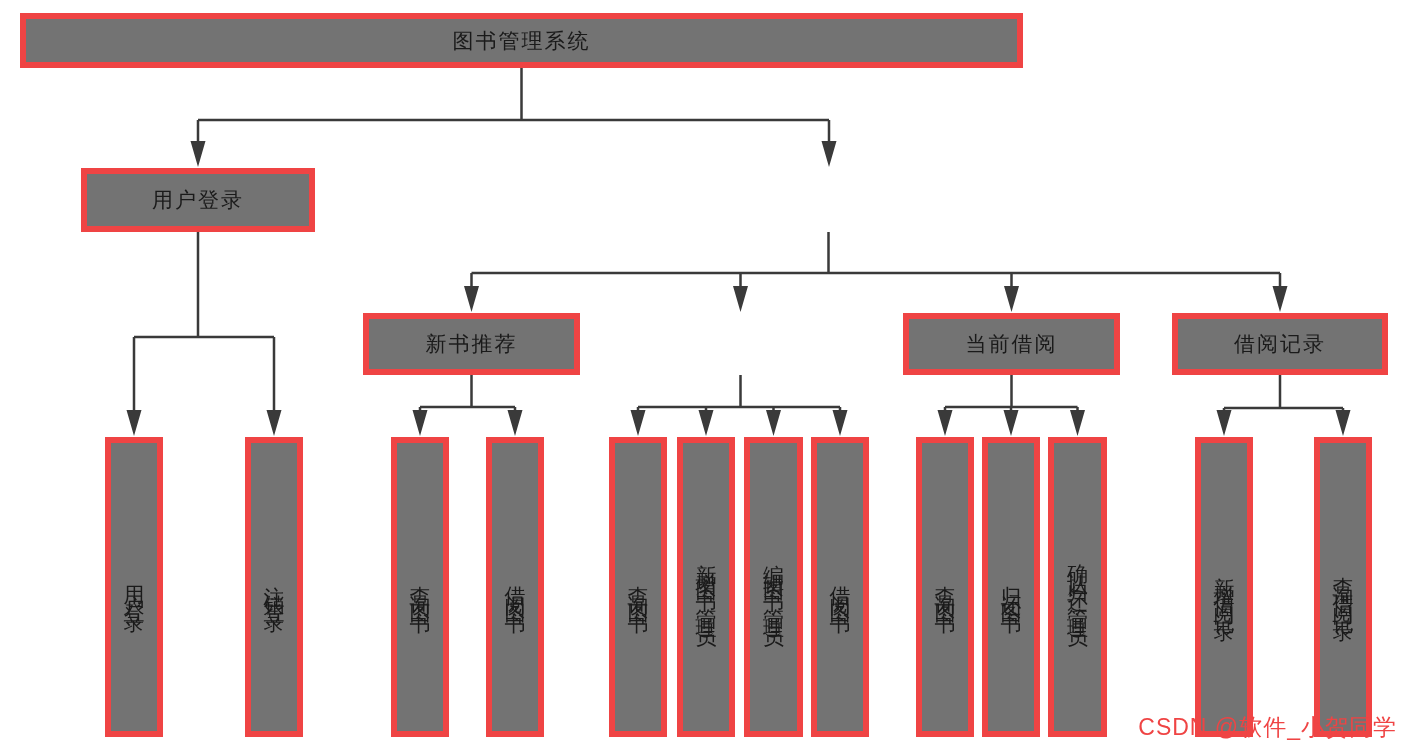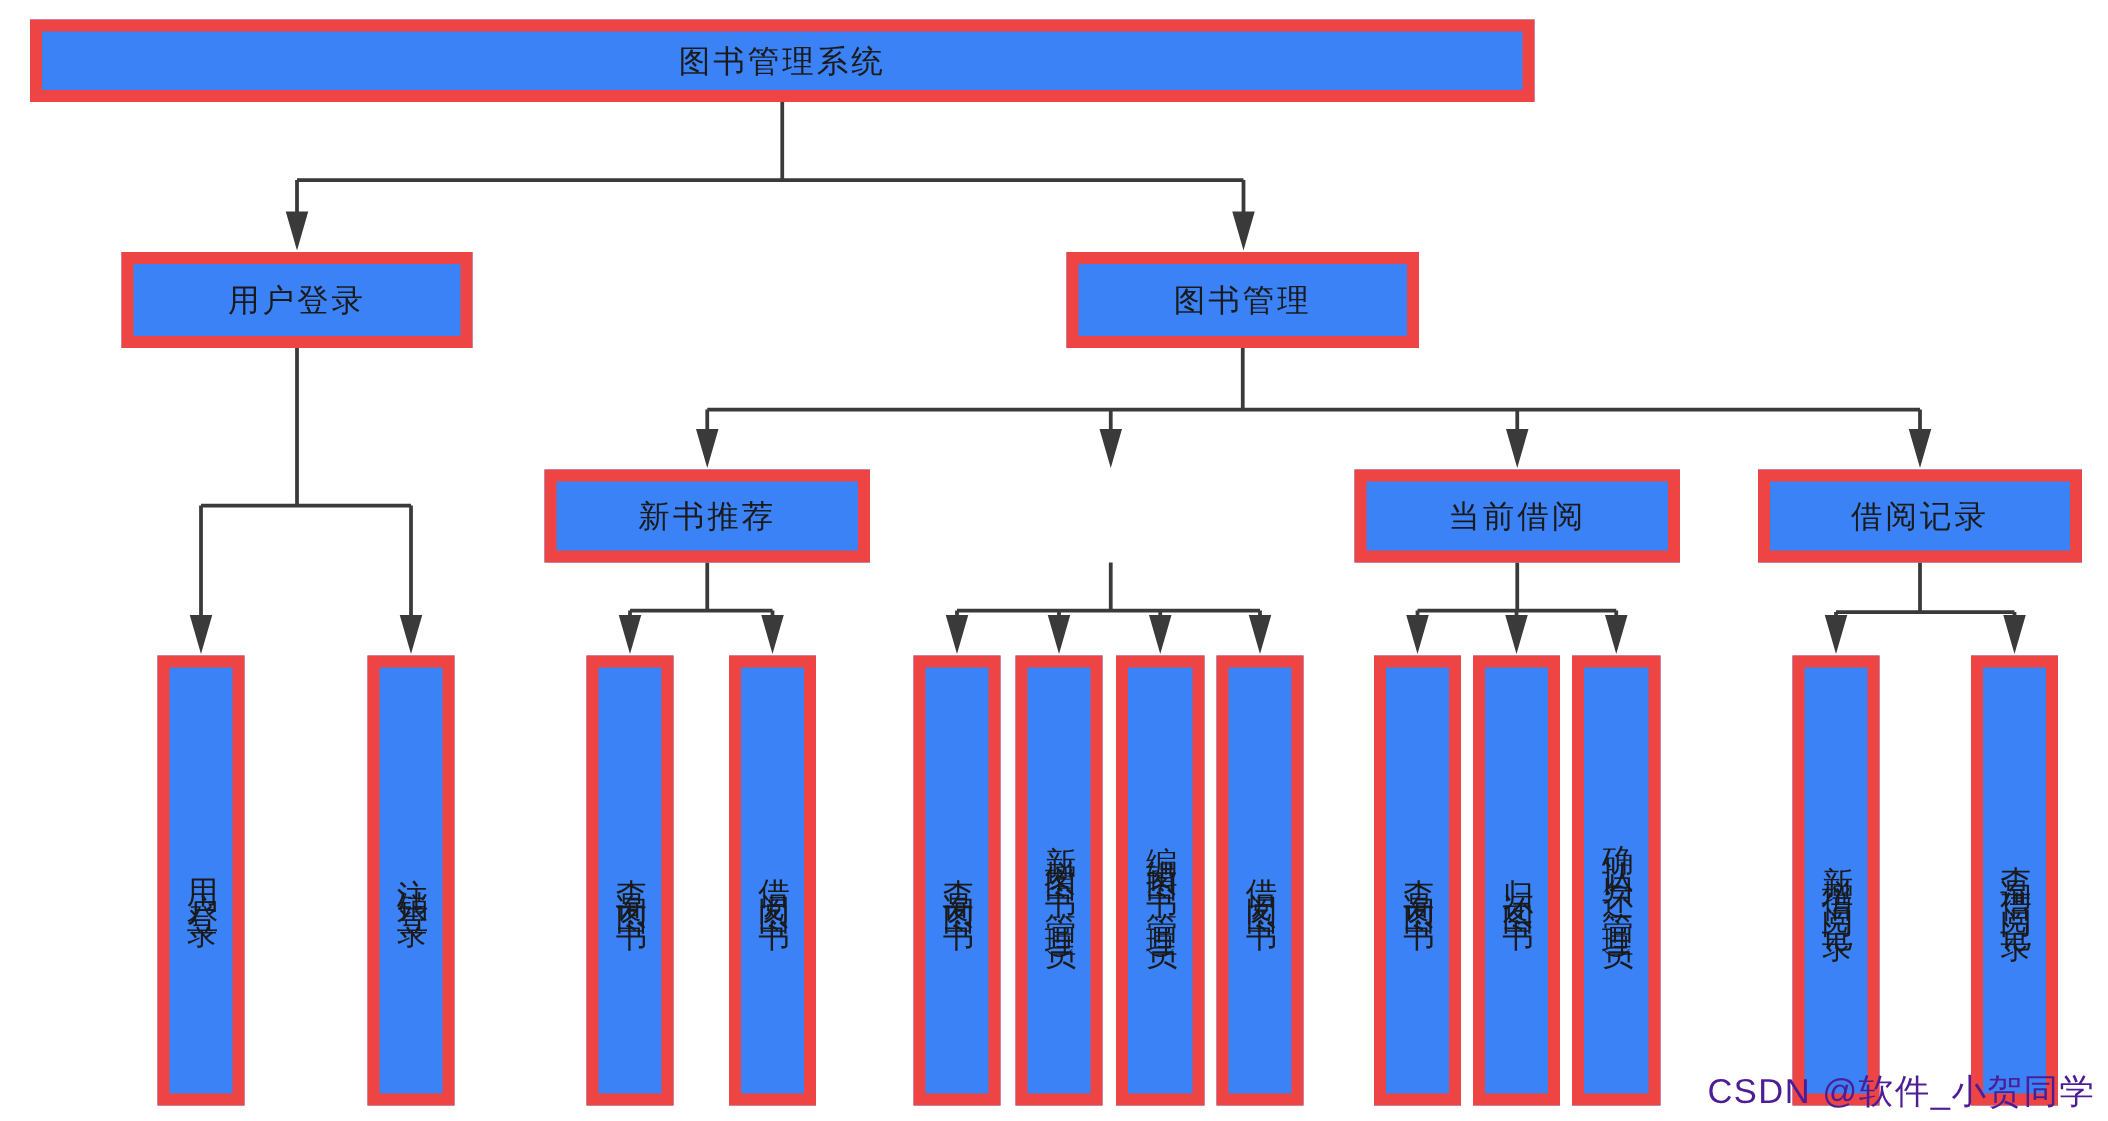--- a/index.html
+++ b/index.html
@@ -4,31 +4,31 @@
 <style>
   html,body{margin:0;padding:0;background:#ffffff;}
   .stage{
     position:relative;width:1405px;height:747px;background:#ffffff;overflow:hidden;
     font-family:"Liberation Sans","DejaVu Sans",sans-serif;
   }
   .lines{position:absolute;left:0;top:0;width:1405px;height:747px;z-index:0;}
   .lines path.l{stroke:#3a3a3a;stroke-width:2.5;fill:none;}
   .lines path.a{fill:#3a3a3a;stroke:none;}
   .node{
-    position:absolute;box-sizing:border-box;background:#3b82f6;
-    border:8px solid #ef4444;display:grid;place-items:center;
+    position:absolute;box-sizing:border-box;background:#737373;
+    border:6px solid #ef4444;display:grid;place-items:center;
     color:#1a1a1a;font-size:21px;letter-spacing:2px;white-space:nowrap;z-index:1;
   }
   .v{
     writing-mode:vertical-rl;text-orientation:mixed;
     letter-spacing:9px;font-size:21px;
   }
   .watermark{
     position:absolute;right:8px;bottom:4px;z-index:2;
-    color:#4c1d95;font-size:23px;letter-spacing:1px;white-space:nowrap;
+    color:#ef4444;font-size:23px;letter-spacing:1px;white-space:nowrap;
   }
 </style>
 </head>
 <body>
 
 <div class="stage">
 
   <svg class="lines" viewBox="0 0 1405 747" xmlns="http://www.w3.org/2000/svg">
 
     <path class="l" d="M521.5 68 V120 M198 120 H829 M198 120 V144 M829 120 V144"></path>
@@ -63,21 +63,20 @@
       M937.5 410 L952.5 410 L945 436 Z
       M1003.5 410 L1018.5 410 L1011 436 Z
       M1070 410 L1085 410 L1077.5 436 Z
       M1216.5 410 L1231.5 410 L1224 436 Z
       M1335.5 410 L1350.5 410 L1343 436 Z"></path>
   </svg>
 
   <div class="node" style="left:20px;top:13px;width:1003px;height:55px;">图书管理系统</div>
 
   <div class="node" style="left:81px;top:168px;width:234px;height:64px;">用户登录</div>
-  <div class="node" style="left:711px;top:168px;width:235px;height:64px;">图书管理</div>
 
   <div class="node" style="left:363px;top:313px;width:217px;height:62px;">新书推荐</div>
   <div class="node" style="left:1172px;top:313px;width:216px;height:62px;">借阅记录</div>
   <div class="node" style="left:903px;top:313px;width:217px;height:62px;">当前借阅</div>
 
   <div class="node v" style="left:105px;top:437px;width:58px;height:300px;">用户登录</div>
   <div class="node v" style="left:245px;top:437px;width:58px;height:300px;">注销登录</div>
 
   <div class="node v" style="left:391px;top:437px;width:58px;height:300px;">查询图书</div>
   <div class="node v" style="left:486px;top:437px;width:58px;height:300px;">借阅图书</div>

